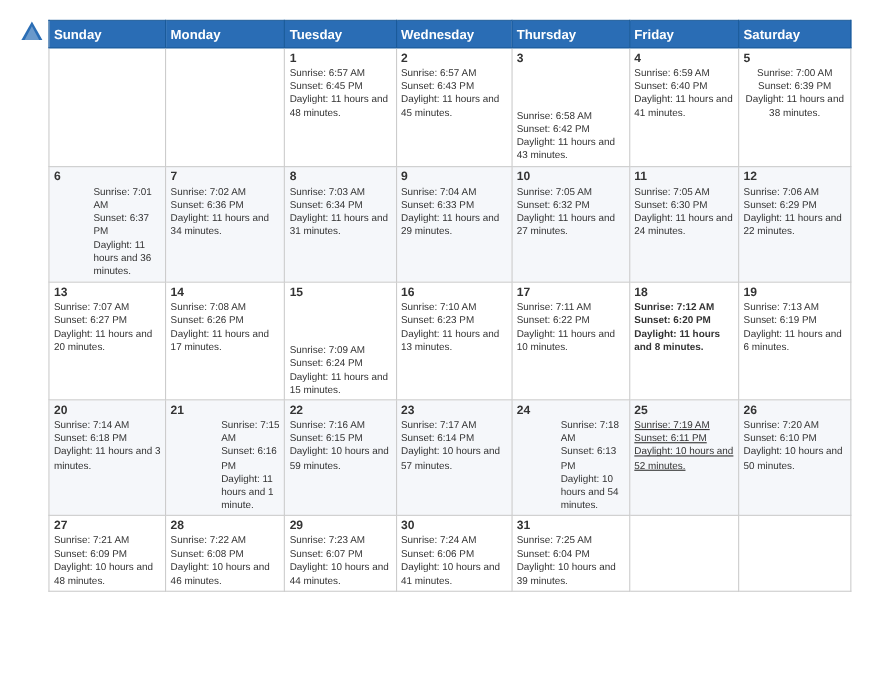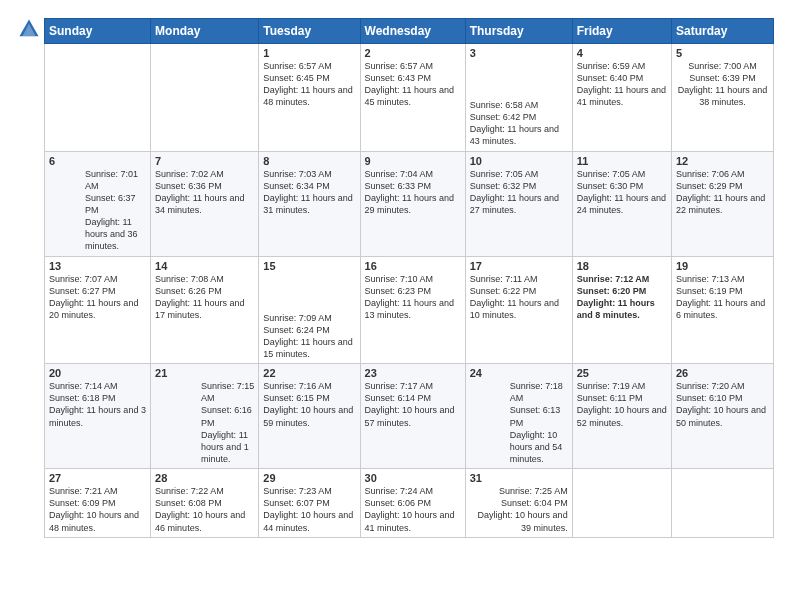--- a/index.html
+++ b/index.html
@@ -284,21 +284,21 @@
 Daylight: 10 hours and 57 minutes.</div>
           </td>
           <td>
             <span class="day-number">24</span>
             <div class="day-info" style="white-space: pre-line; margin-left: 40px;">Sunrise: 7:18 AM
 Sunset: 6:13 PM
 Daylight: 10 hours and 54 minutes.</div>
           </td>
           <td>
             <span class="day-number">25</span>
-            <div class="day-info" style="white-space: pre-line;">Sunrise: 7:19 AM
+            <div class="day-info" style="white-space: pre-line; text-decoration: underline;">Sunrise: 7:19 AM
 Sunset: 6:11 PM
 Daylight: 10 hours and 52 minutes.</div>
           </td>
           <td>
             <span class="day-number">26</span>
             <div class="day-info" style="white-space: pre-line;">Sunrise: 7:20 AM
 Sunset: 6:10 PM
 Daylight: 10 hours and 50 minutes.</div>
           </td>
         </tr>
@@ -322,21 +322,21 @@
 Daylight: 10 hours and 44 minutes.</div>
           </td>
           <td>
             <span class="day-number">30</span>
             <div class="day-info" style="white-space: pre-line;">Sunrise: 7:24 AM
 Sunset: 6:06 PM
 Daylight: 10 hours and 41 minutes.</div>
           </td>
           <td>
             <span class="day-number">31</span>
-            <div class="day-info" style="white-space: pre-line; text-align: right;">Sunrise: 7:25 AM
+            <div class="day-info" style="white-space: pre-line;">Sunrise: 7:25 AM
 Sunset: 6:04 PM
 Daylight: 10 hours and 39 minutes.</div>
           </td>
           <td class="empty-cell"></td>
           <td class="empty-cell"></td>
         </tr>
       </tbody>
   </table>
 </div>
 

